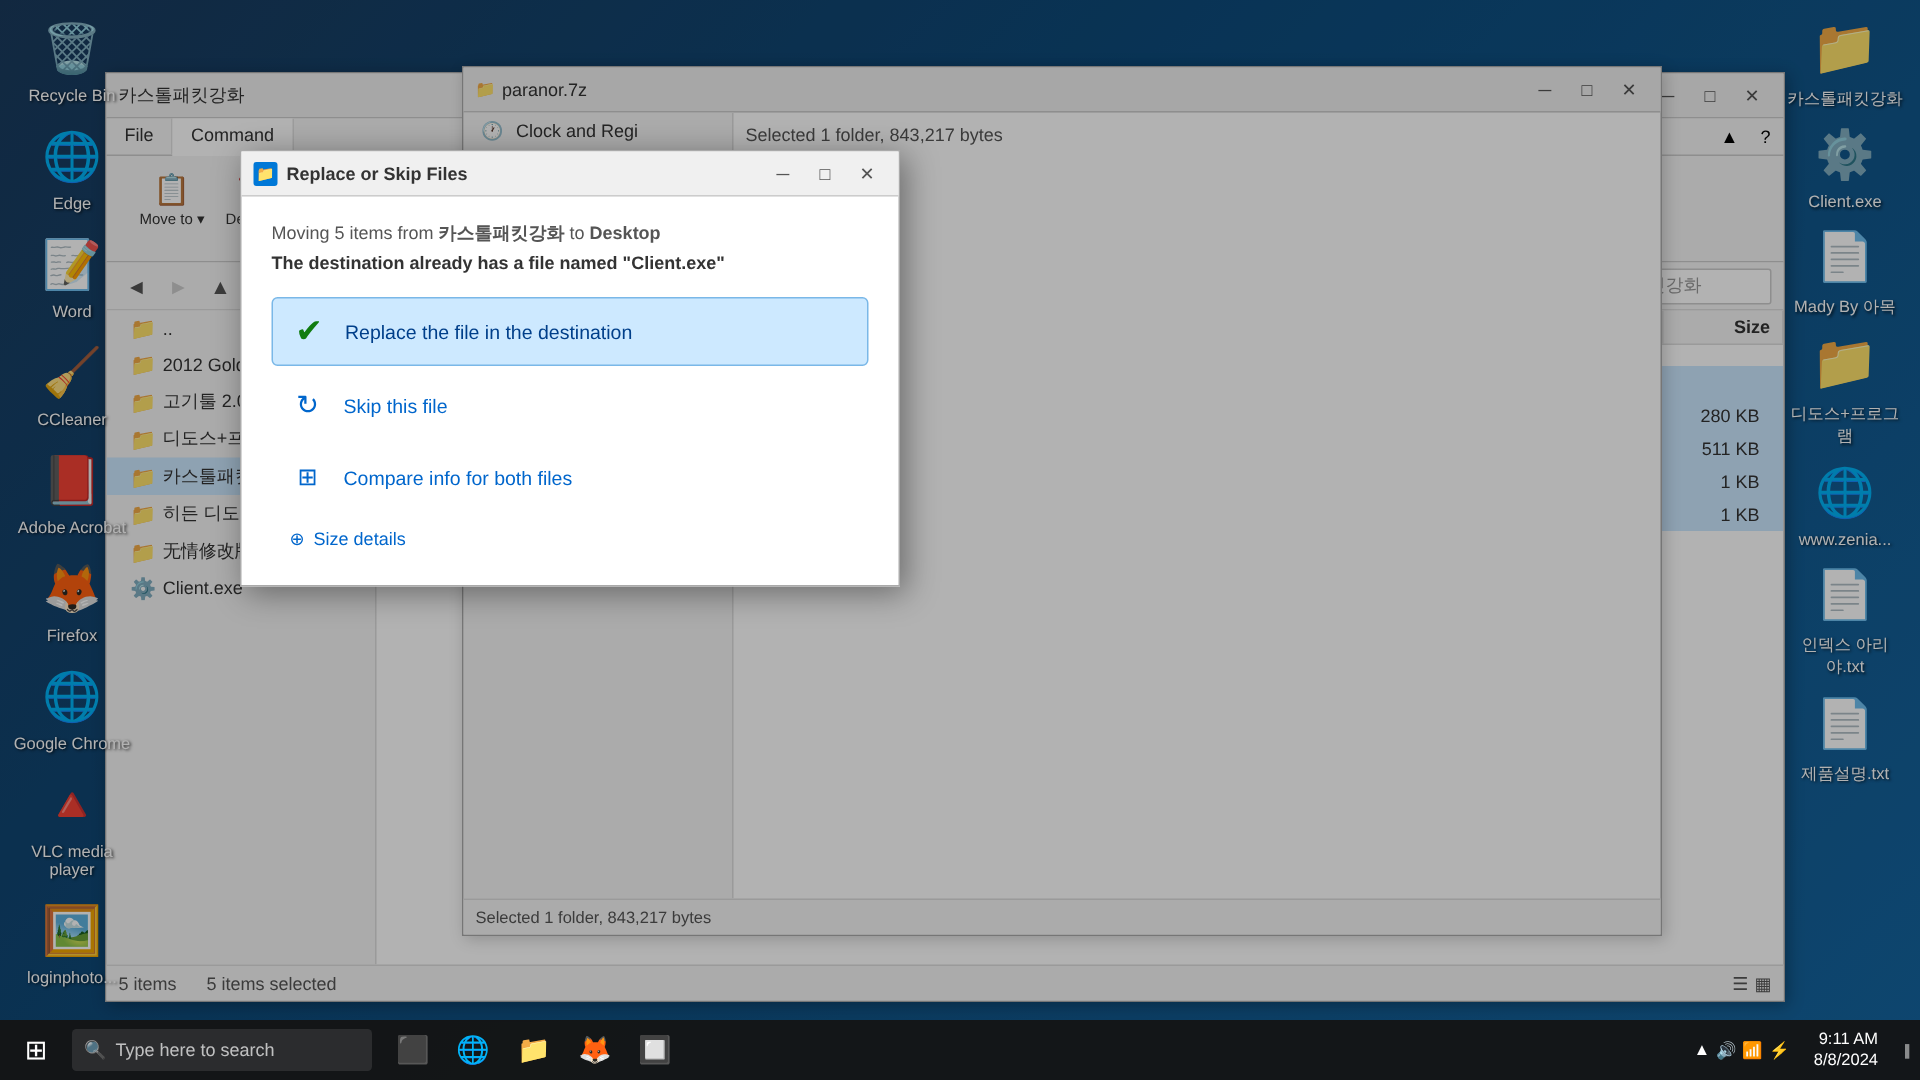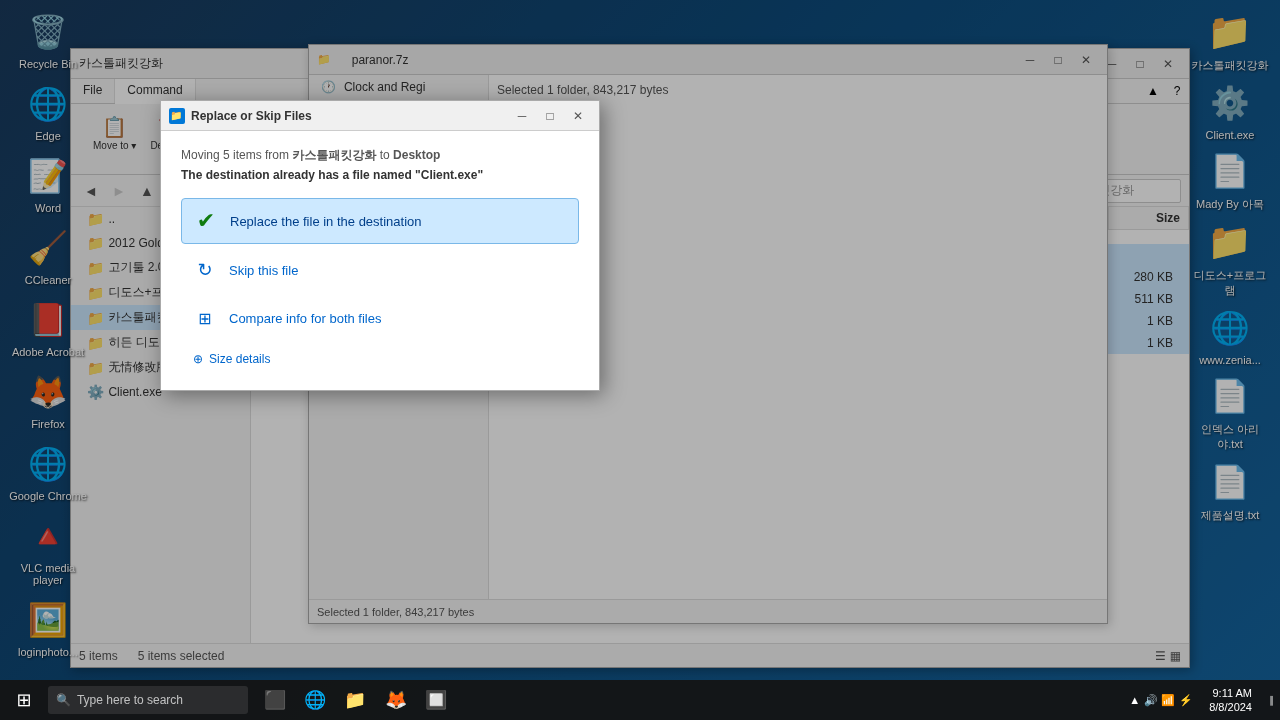--- a/index.html
+++ b/index.html
@@ -732,21 +732,21 @@
       <div style="display:flex;gap:4px;">
         <span style="cursor:pointer;">☰</span>
         <span style="cursor:pointer;">▦</span>
       </div>
     </div>
   </div>
 
   <div class="explorer-window-2">
     <div class="window-titlebar">
       <span style="font-size:11px;color:#888;">📁</span>
-      <span style="flex:1;font-size:12px;color:#333;margin-left:21px;">paranor.7z</span>
+      <span style="flex:1;font-size:12px;color:#333;margin-left:4px;">paranor.7z</span>
       <div class="window-controls">
         <div class="win-btn">─</div>
         <div class="win-btn">□</div>
         <div class="win-btn close">✕</div>
       </div>
     </div>
 
     <div style="display:flex;flex:1;overflow:hidden;">
       <div style="width:180px;background:#f5f5f5;border-right:1px solid #ddd;font-size:12px;overflow-y:auto;">
         <div class="context-item">

